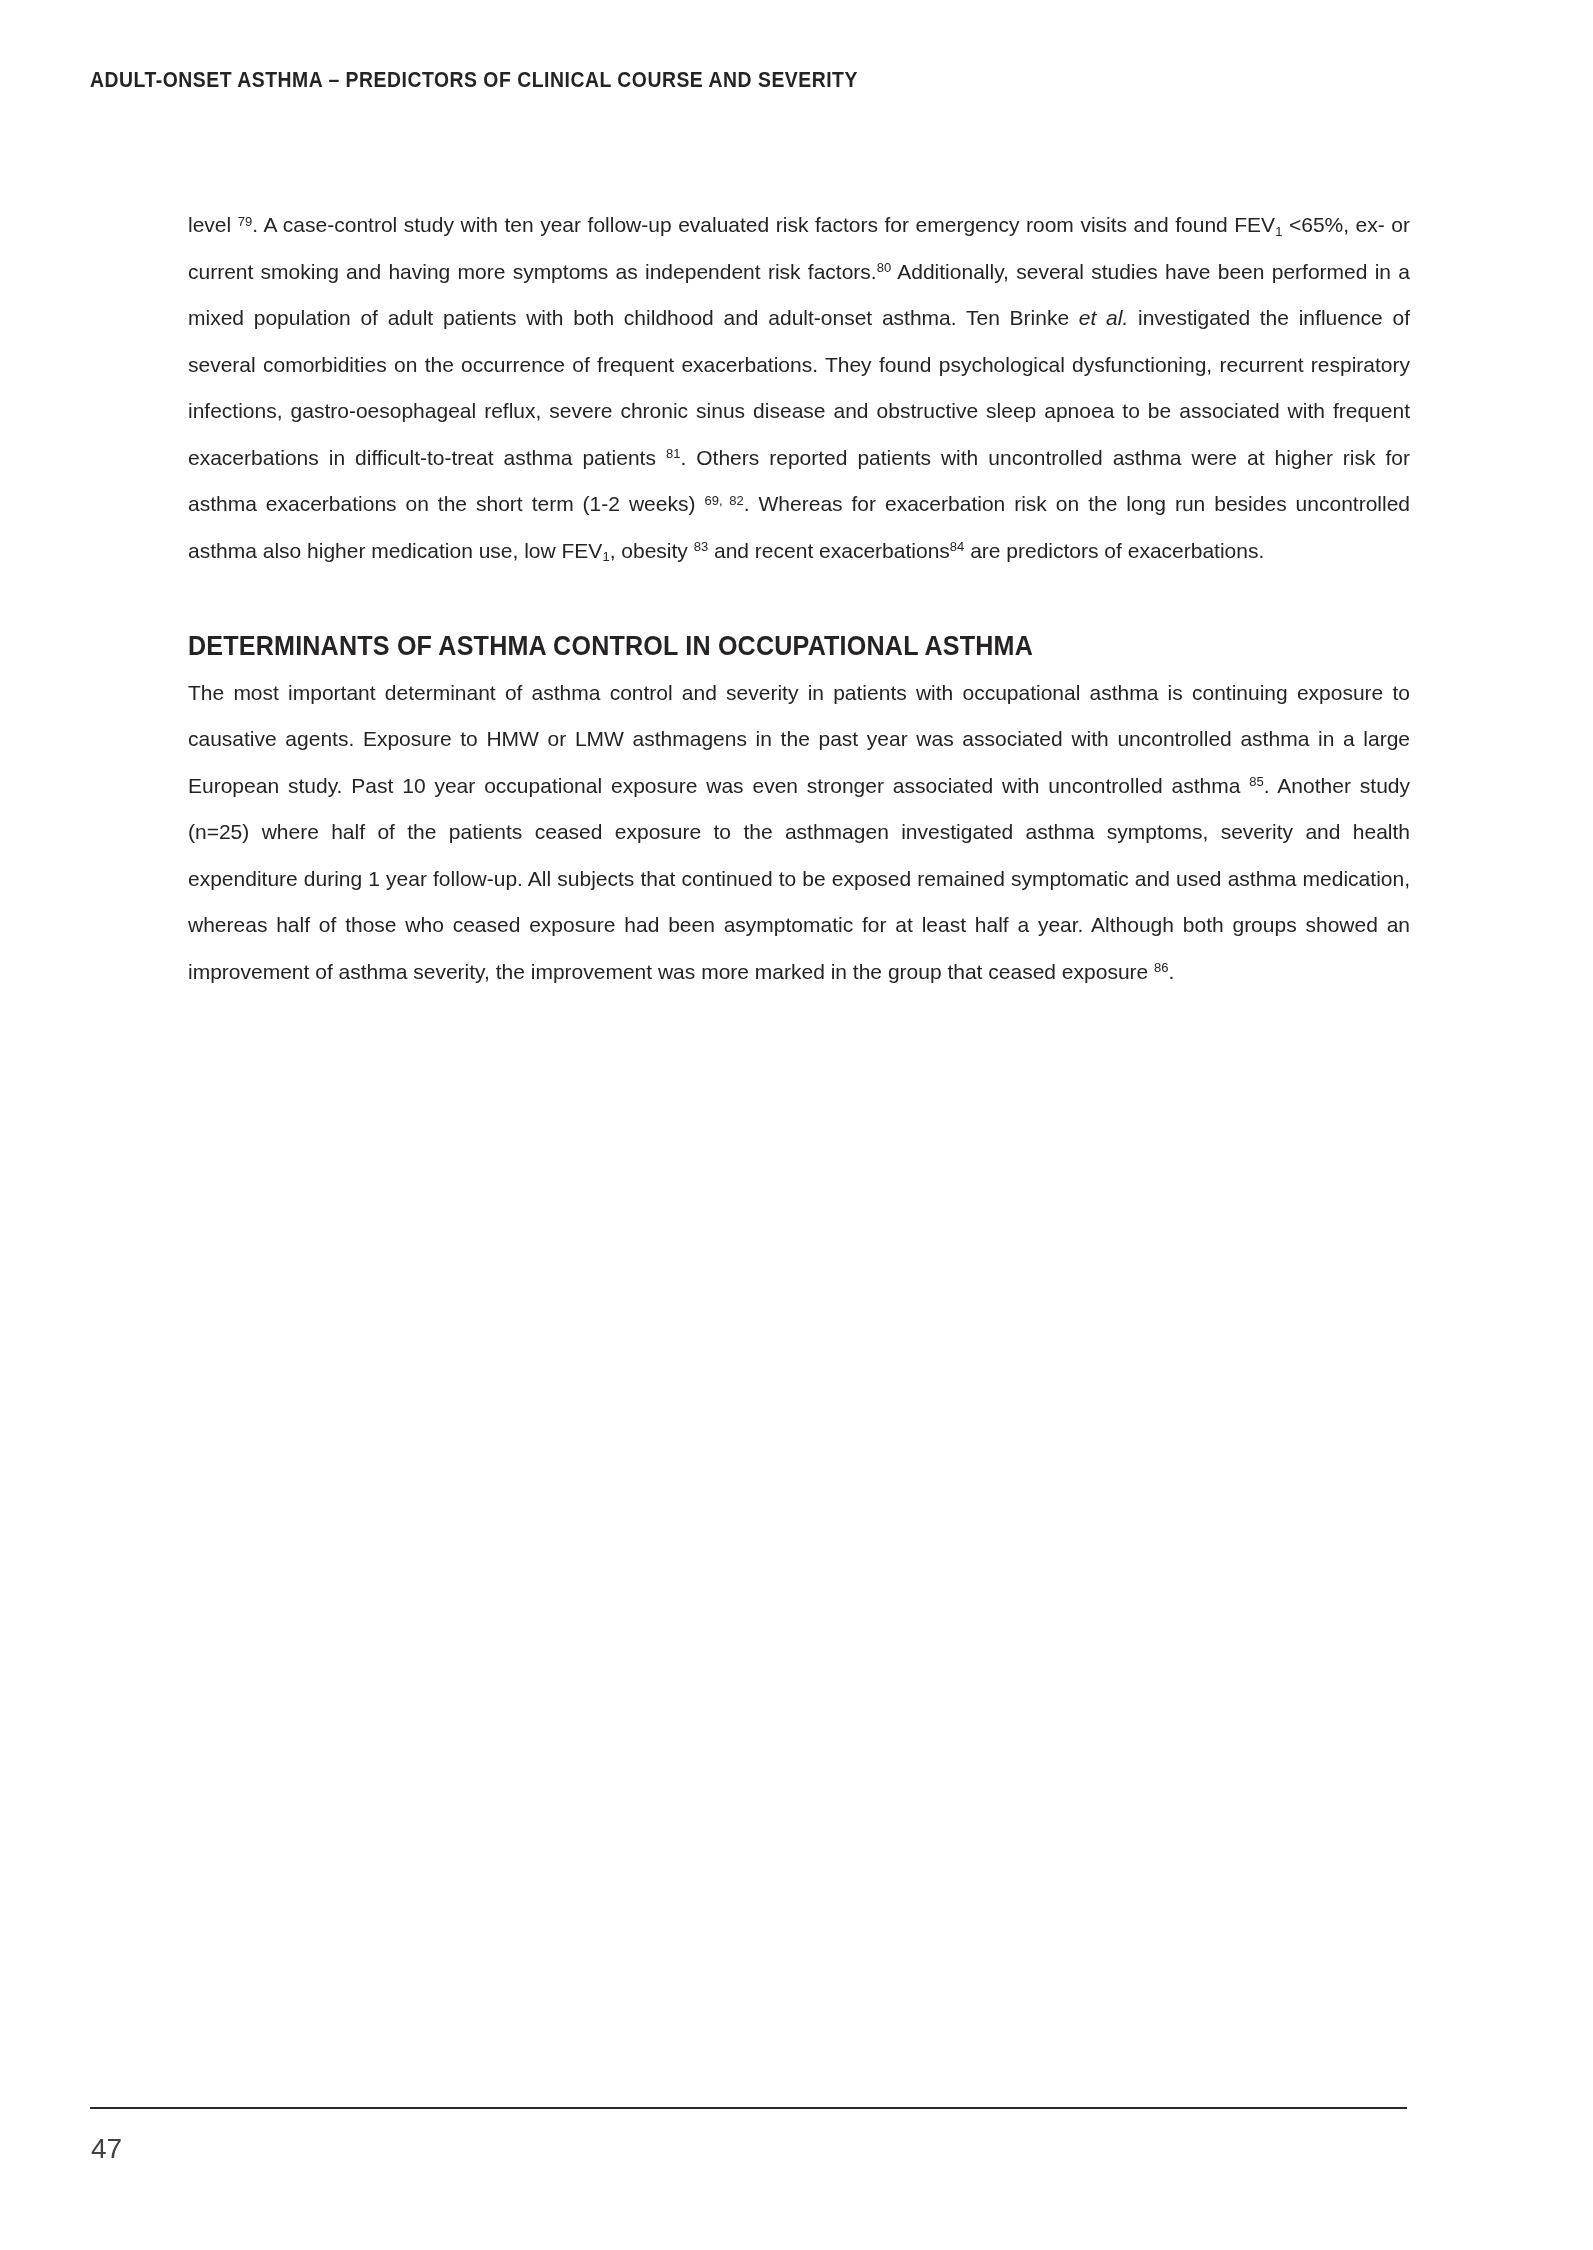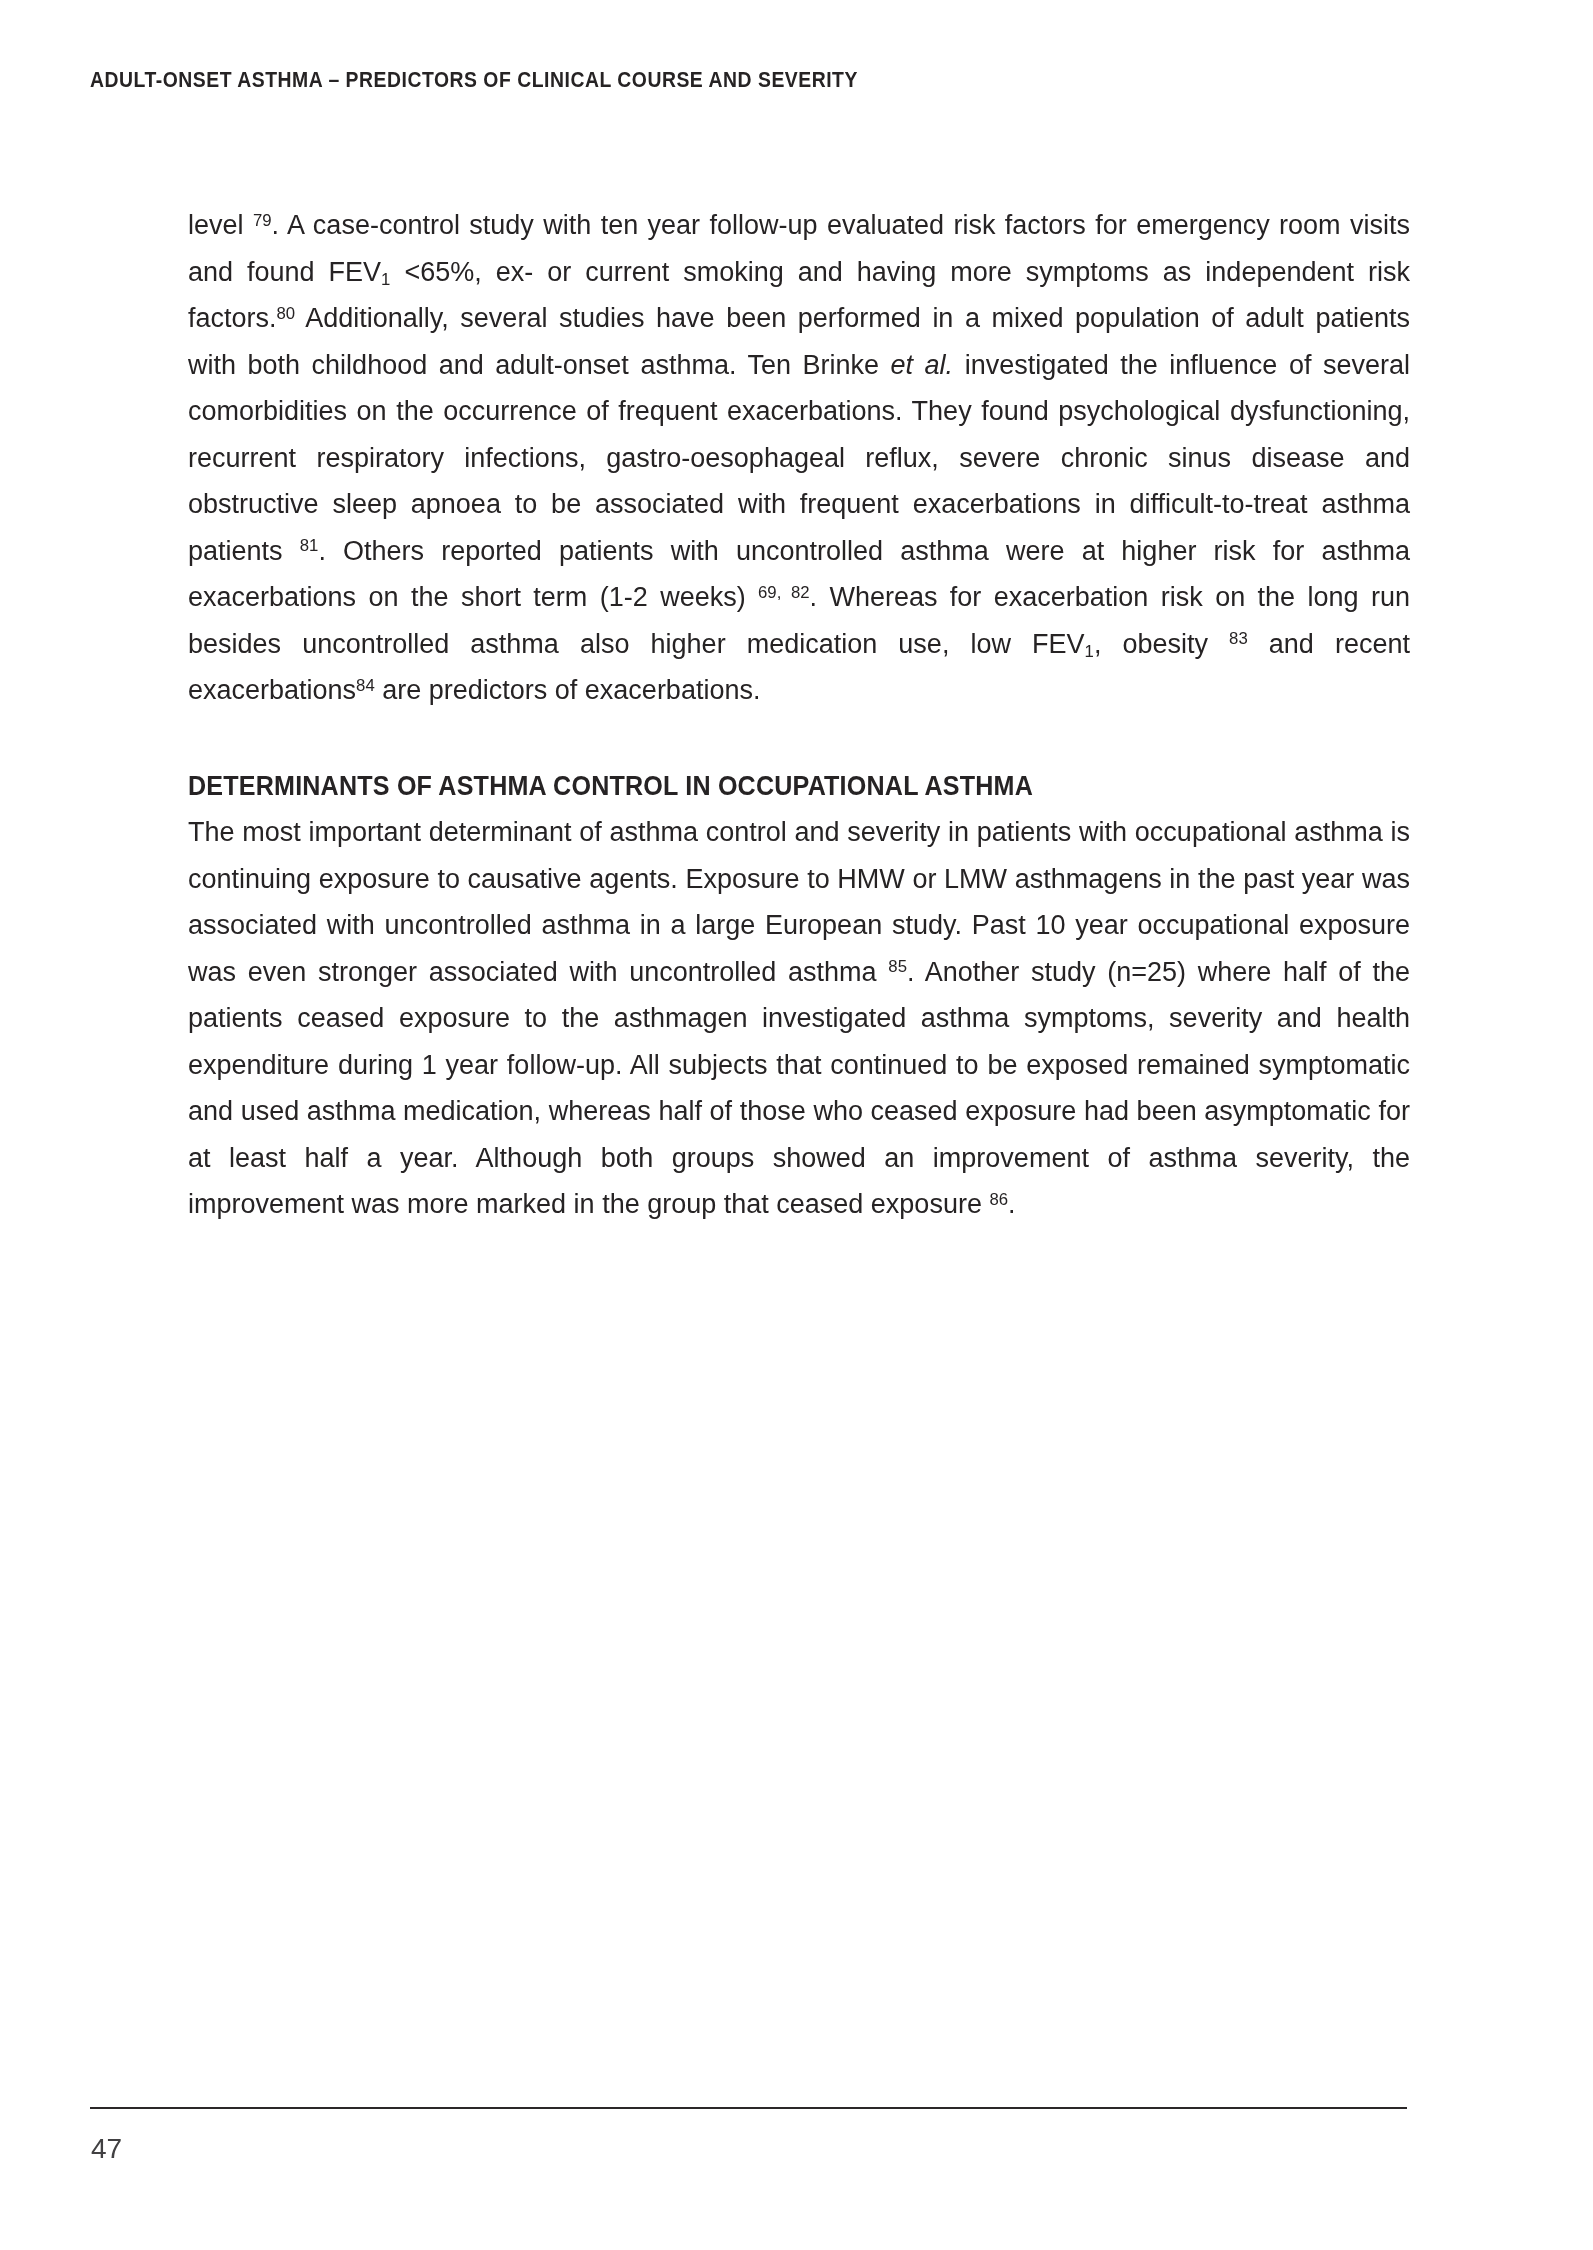--- a/index.html
+++ b/index.html
@@ -33,21 +33,21 @@
     transform-origin: left center;
     color: var(--text);
   }
   .content {
     position: absolute;
     left: 188px;
     top: 202px;
     width: 1222px;
   }
   .body-para {
-    font-size: 27px;
+    font-size: 21px;
     line-height: 46.5px;
     text-align: justify;
     color: var(--text);
   }
   .body-para sup, .body-para sub {
     font-size: 0.62em;
     line-height: 0;
     vertical-align: baseline;
     position: relative;
   }

